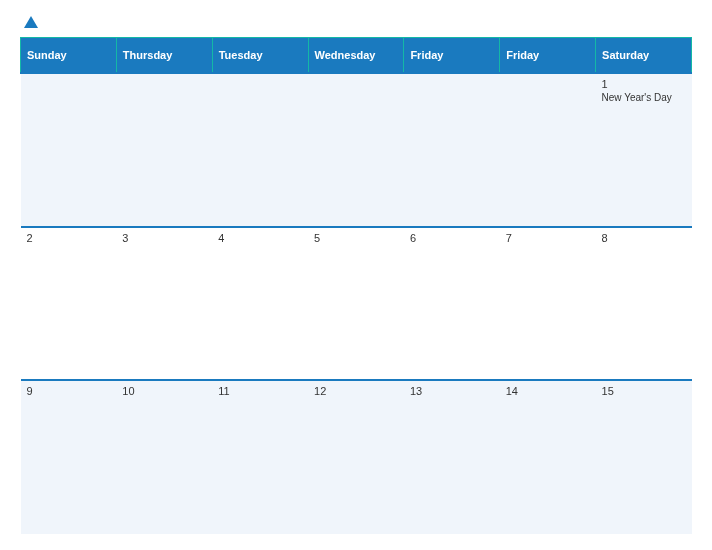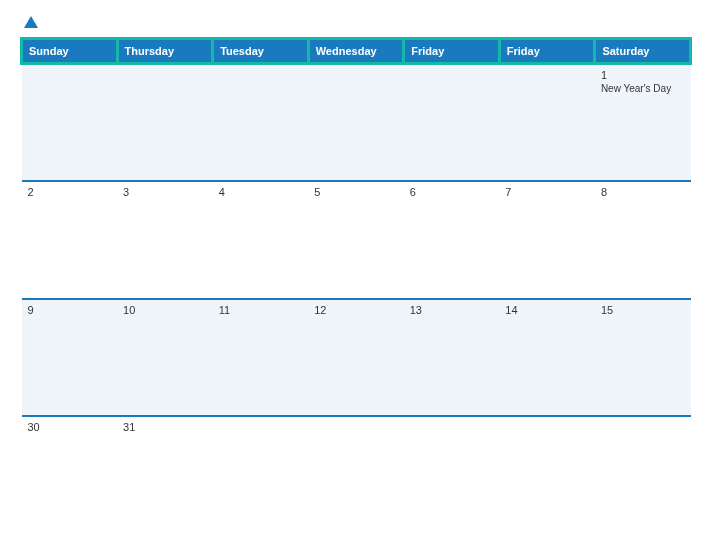--- a/index.html
+++ b/index.html
@@ -80,23 +80,23 @@
       width: 100%;
       border-collapse: collapse;
       flex: 1;
     }
 
     .calendar-table thead tr th {
       background: #1a7abf;
       color: #fff;
       font-size: 11px;
       font-weight: bold;
-      padding: 5px 6px;
+      padding: 11px 6px;
       text-align: left;
-      border: 3px solid #14b8a6;
+      border: 1px solid #14b8a6;
     }
 
     .calendar-table tbody tr {
       height: 72px;
     }
 
     .calendar-table tbody tr td {
       vertical-align: top;
       border: 1px solid #ccc;
       padding: 4px 6px;
@@ -229,28 +229,15 @@
           <td>
             <span class="day-number">13</span>
           </td>
           <td>
             <span class="day-number">14</span>
           </td>
           <td>
             <span class="day-number">15</span>
           </td>
         </tr>
-        <tr>
-          <td>
-            <span class="day-number">30</span>
-          </td>
-          <td>
-            <span class="day-number">31</span>
-          </td>
-          <td class="empty-cell"></td>
-          <td class="empty-cell"></td>
-          <td class="empty-cell"></td>
-          <td class="empty-cell"></td>
-          <td class="empty-cell"></td>
-        </tr>
       </tbody>
   </table>
 </div>
 
 </body></html>

